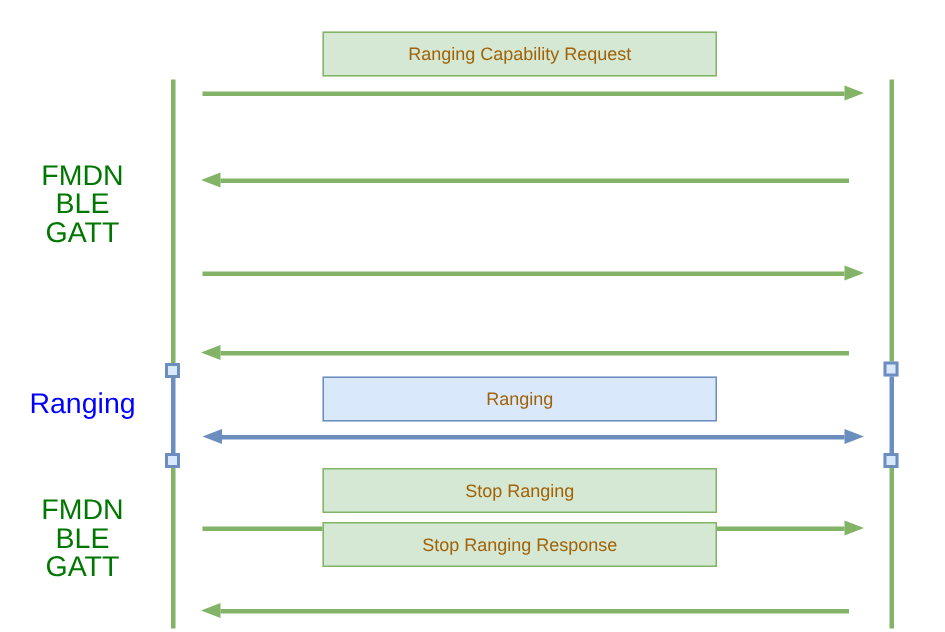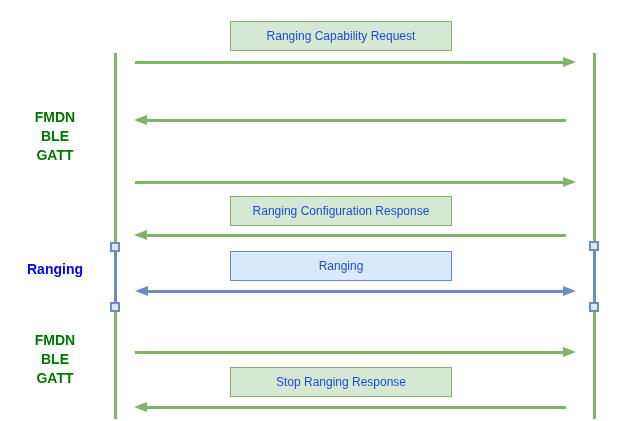--- a/index.html
+++ b/index.html
@@ -13,39 +13,39 @@
   
   .lifeline{position:absolute;width:3px;}
   .ll-green{background:var(--green-stroke);}
   .ll-blue{background:var(--blue-stroke);}
   .act-marker{
     position:absolute;width:10px;height:10px;box-sizing:border-box;
     background:var(--blue-fill);border:2px solid var(--blue-stroke);
   }
   
   .msg-box{
-    position:absolute;left:215px;width:222px;height:30px;box-sizing:border-box;
+    position:absolute;left:215px;width:263px;height:30px;box-sizing:border-box;
     display:flex;align-items:center;justify-content:center;
-    font-size:12px;color:#1d4ed8;text-align:center;margin-left:15px;
+    font-size:12px;color:#a16207;text-align:center;
   }
   .theme-green{background:var(--green-fill);border:1.5px solid var(--green-stroke);}
   .theme-blue{background:var(--blue-fill);border:1.5px solid var(--blue-stroke);}
   
   .aline{position:absolute;height:3px;}
   .aline.green{background:var(--green-stroke);}
   .aline.blue{background:var(--blue-stroke);}
   .ahead{position:absolute;width:0;height:0;border-top:5px solid transparent;border-bottom:5px solid transparent;}
   .ahead.right.green-head{border-left:13px solid var(--green-stroke);}
   .ahead.left.green-head{border-right:13px solid var(--green-stroke);}
   .ahead.right.blue-head{border-left:13px solid var(--blue-stroke);}
   .ahead.left.blue-head{border-right:13px solid var(--blue-stroke);}
   
   .side-label{
     position:absolute;left:0;width:110px;text-align:center;
-    font-size:14px;font-weight:bold;line-height:19px;
+    font-size:19px;font-weight:normal;line-height:19px;
   }
   .green-label{color:var(--label-green);}
   .blue-label{color:var(--label-blue);}
 </style>
 </head>
 <body>
 
 <div class="stage">
 
   <div class="lifeline ll-green" style="left:114px;top:53px;height:189px"></div>
@@ -79,35 +79,35 @@
   </div>
   <div class="aline green" style="left:135px;top:61px;width:428px"></div>
   <div class="ahead right green-head" style="left:563px;top:57px"></div>
 
   <div class="ahead left green-head" style="left:134px;top:115px"></div>
   <div class="aline green" style="left:147px;top:119px;width:419px"></div>
 
   <div class="aline green" style="left:135px;top:181px;width:428px"></div>
   <div class="ahead right green-head" style="left:563px;top:177px"></div>
 
-  <div class="msg-box theme-green" style="top:196px">
-    <span>Ranging Configuration Response</span>
-  </div>
   <div class="ahead left green-head" style="left:134px;top:230px"></div>
   <div class="aline green" style="left:147px;top:234px;width:419px"></div>
 
   <div class="msg-box theme-blue" style="top:251px">
     <span>Ranging</span>
   </div>
   <div class="ahead left blue-head" style="left:135px;top:286px"></div>
   <div class="aline blue" style="left:148px;top:290px;width:415px"></div>
   <div class="ahead right blue-head" style="left:563px;top:286px"></div>
 
+  <div class="msg-box theme-green" style="top:312px">
+    <span>Stop Ranging</span>
+  </div>
   <div class="aline green" style="left:135px;top:351px;width:428px"></div>
   <div class="ahead right green-head" style="left:563px;top:347px"></div>
 
-  <div class="msg-box theme-green" style="top:367px">
+  <div class="msg-box theme-green" style="top:348px">
     <span>Stop Ranging Response</span>
   </div>
   <div class="ahead left green-head" style="left:134px;top:402px"></div>
   <div class="aline green" style="left:147px;top:406px;width:419px"></div>
 
 </div>
 
 </body></html>

